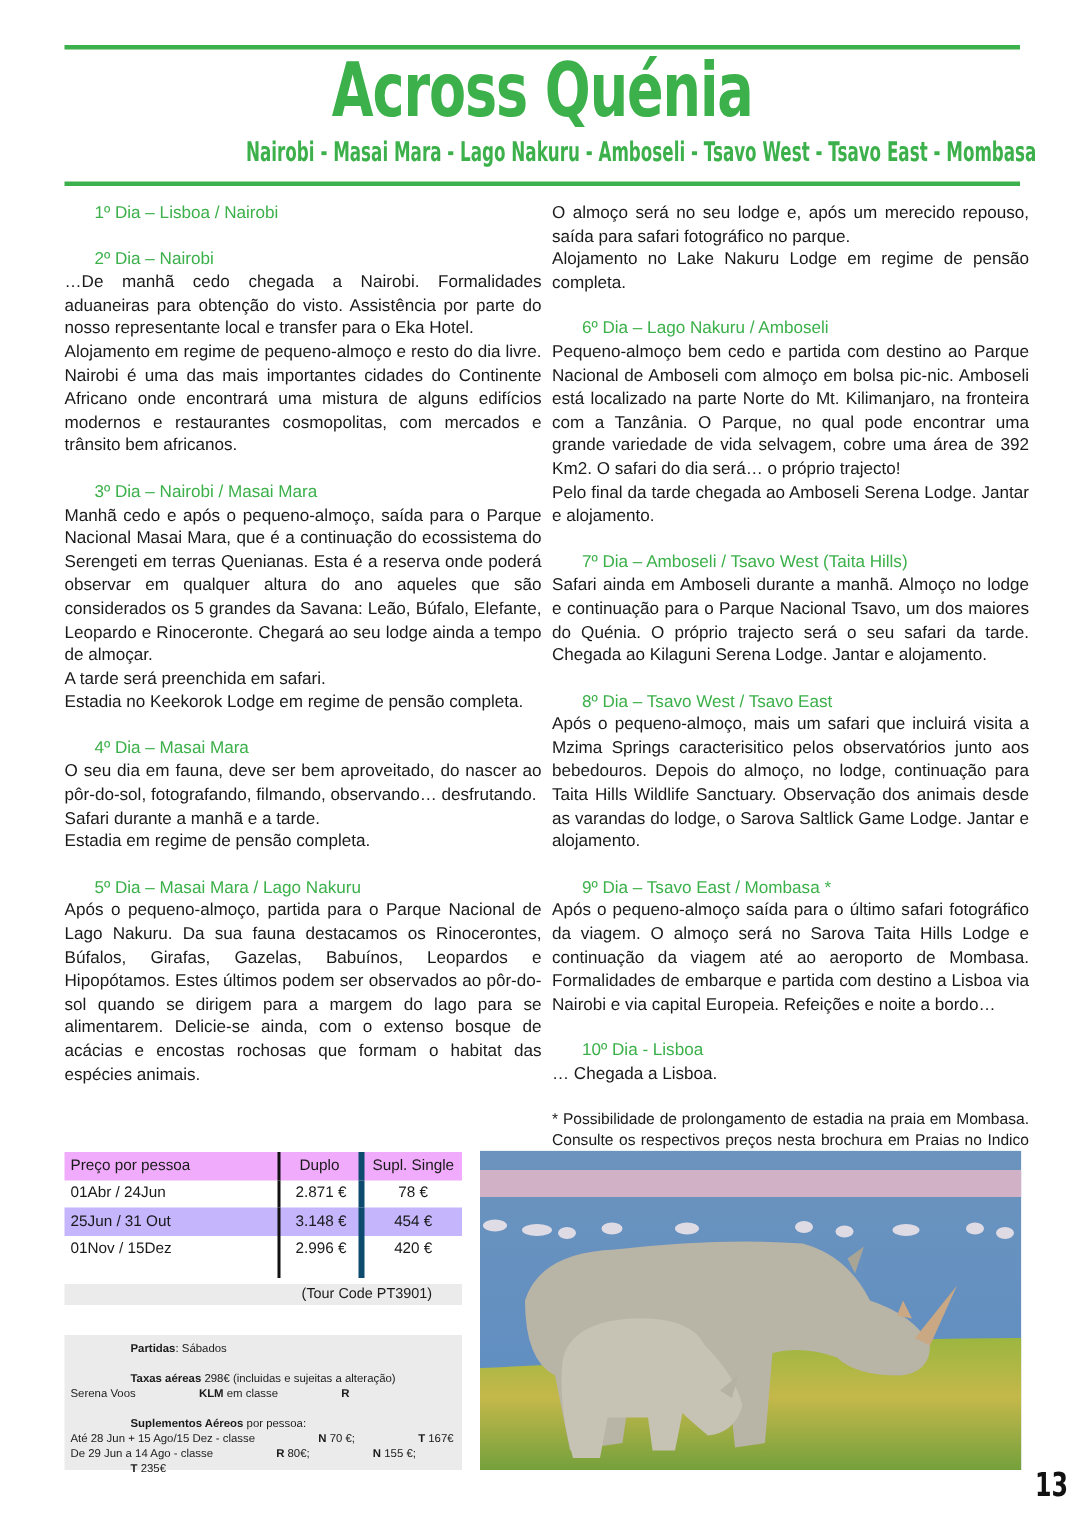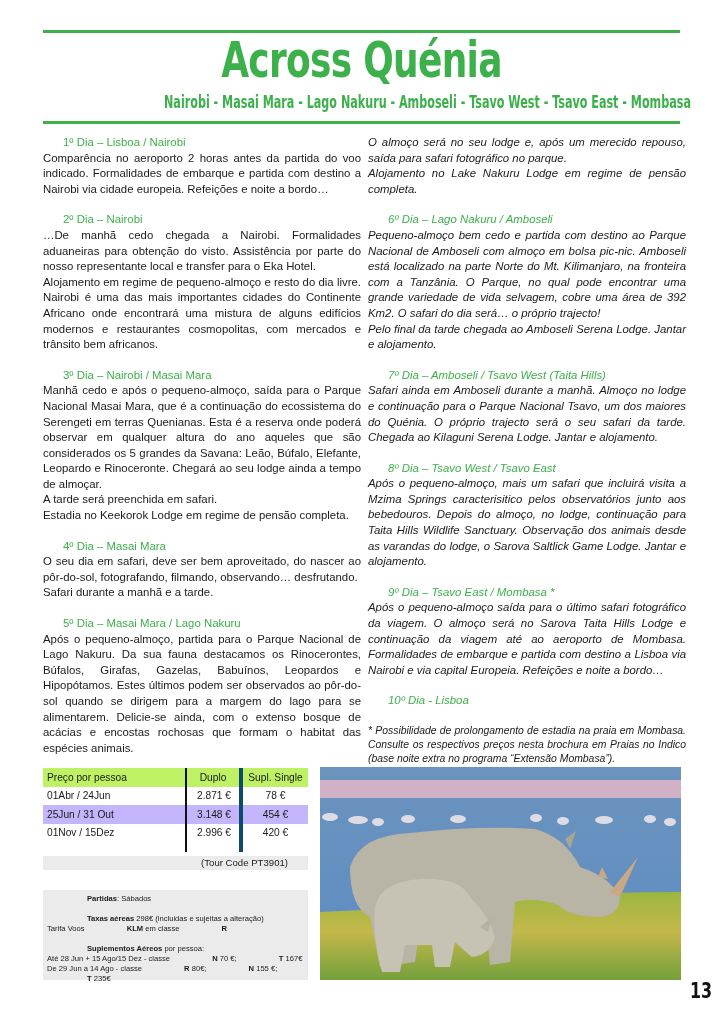--- a/index.html
+++ b/index.html
@@ -20,30 +20,30 @@
     .subtitle {
       position: absolute; left: 43px; width: 637px; top: 90px;
       text-align: center; color: #3cb04a;
       font-family: "DejaVu Sans", sans-serif; font-weight: bold;
       font-size: 18px; line-height: 24px;
       transform: scaleX(0.62); transform-origin: center; white-space: nowrap;
     }
 
     .col { position: absolute; top: 135px; width: 318px; font-size: 11.4px; line-height: 15.6px; text-align: justify; }
     .col.left { left: 43px; }
-    .col.right { left: 368px; font-style: italic; }
+    .col.right { left: 368px; }
 
     .day { margin-bottom: 15px; }
     .day-title { color: #3cb04a; text-align: left; margin-left: 20px; }
     .day-text p { margin: 0; }
     .note { font-size: 10.4px; line-height: 14px; margin-top: 2px; }
 
     .price-table { position: absolute; left: 43px; top: 768px; width: 265px; border-collapse: collapse; font-size: 10.2px; }
     .price-table td, .price-table th { height: 18.5px; padding: 0 4px; font-weight: normal; }
-    .price-table th { background: #bef264; }
+    .price-table th { background: #f0abfc; }
     .price-table tr.alt td { background: #c4b5fd; }
     .price-table .c1 { width: 143px; text-align: left; }
     .price-table .c2 { width: 55px; text-align: right; padding-right: 8px; border-left: 2px solid #111; border-right: 4px solid #0c4a6e; }
     .price-table .c3 { text-align: center; }
     .price-table tr.spacer td { height: 10px; background: transparent; }
 
     .tour-code { position: absolute; left: 43px; top: 856px; width: 265px; height: 14px; background: #ebebeb; font-size: 9.6px; line-height: 14px; text-align: right; padding-right: 20px; }
 
     .info-box { position: absolute; left: 43px; top: 890px; width: 265px; height: 90px; background: #ebebeb; font-size: 7.6px; line-height: 10px; padding: 4px 4px; }
     .info-box .gap { height: 10px; }
@@ -61,44 +61,42 @@
 <body>
 
 <div class="rule top"></div>
 <div class="title">Across Quénia</div>
 <div class="subtitle">Nairobi - Masai Mara - Lago Nakuru - Amboseli - Tsavo West - Tsavo East - Mombasa</div>
 <div class="rule bottom"></div>
 
 <div class="col left">
   <div class="day">
     <div class="day-title">1º Dia – Lisboa / Nairobi</div>
-    <div class="day-text">
-        <p>Comparência no aeroporto 2 horas antes da partida do voo indicado. Formalidades de embarque e partida com destino a Nairobi via cidade europeia. Refeições e noite a bordo…</p>
-      </div>
   </div>
   <div class="day">
     <div class="day-title">2º Dia – Nairobi</div>
     <div class="day-text">
       <p>…De manhã cedo chegada a Nairobi. Formalidades aduaneiras para obtenção do visto. Assistência por parte do nosso representante local e transfer para o Eka Hotel.</p>
       <p>Alojamento em regime de pequeno-almoço e resto do dia livre. Nairobi é uma das mais importantes cidades do Continente Africano onde encontrará uma mistura de alguns edifícios modernos e restaurantes cosmopolitas, com mercados e trânsito bem africanos.</p>
     </div>
   </div>
   <div class="day">
     <div class="day-title">3º Dia – Nairobi / Masai Mara</div>
     <div class="day-text">
       <p>Manhã cedo e após o pequeno-almoço, saída para o Parque Nacional Masai Mara, que é a continuação do ecossistema do Serengeti em terras Quenianas. Esta é a reserva onde poderá observar em qualquer altura do ano aqueles que são considerados os 5 grandes da Savana: Leão, Búfalo, Elefante, Leopardo e Rinoceronte. Chegará ao seu lodge ainda a tempo de almoçar.</p>
       <p>A tarde será preenchida em safari.</p>
       <p>Estadia no Keekorok Lodge em regime de pensão completa.</p>
     </div>
   </div>
   <div class="day">
     <div class="day-title">4º Dia – Masai Mara</div>
     <div class="day-text">
-      <p>O seu dia em safari, deve ser bem aproveitado, do nascer ao pôr-do-sol, fotografando, filmando, observando… desfrutando.</p>
+      <p>O seu dia em fauna, deve ser bem aproveitado, do nascer ao pôr-do-sol, fotografando, filmando, observando… desfrutando.</p>
       <p>Safari durante a manhã e a tarde.</p>
+      <p>Estadia em regime de pensão completa.</p>
     </div>
   </div>
   <div class="day">
     <div class="day-title">5º Dia – Masai Mara / Lago Nakuru</div>
     <div class="day-text">
         <p>Após o pequeno-almoço, partida para o Parque Nacional de Lago Nakuru. Da sua fauna destacamos os Rinocerontes, Búfalos, Girafas, Gazelas, Babuínos, Leopardos e Hipopótamos. Estes últimos podem ser observados ao pôr-do-sol quando se dirigem para a margem do lago para se alimentarem. Delicie-se ainda, com o extenso bosque de acácias e encostas rochosas que formam o habitat das espécies animais.</p>
       </div>
   </div>
 </div>
 
@@ -129,20 +127,23 @@
       </div>
   </div>
   <div class="day">
     <div class="day-title">9º Dia – Tsavo East / Mombasa *</div>
     <div class="day-text">
         <p>Após o pequeno-almoço saída para o último safari fotográfico da viagem. O almoço será no Sarova Taita Hills Lodge e continuação da viagem até ao aeroporto de Mombasa. Formalidades de embarque e partida com destino a Lisboa via Nairobi e via capital Europeia. Refeições e noite a bordo…</p>
       </div>
   </div>
   <div class="day">
     <div class="day-title">10º Dia - Lisboa</div>
+    <div class="day-text">
+        <p>… Chegada a Lisboa.</p>
+      </div>
   </div>
   <p class="note">* Possibilidade de prolongamento de estadia na praia em Mombasa. Consulte os respectivos preços nesta brochura em Praias no Indico (base noite extra no programa “Extensão Mombasa”).</p>
 </div>
 
 <table class="price-table">
   <tbody>
       <tr>
     <th class="c1">Preço por pessoa</th>
     <th class="c2" style="text-align:center;padding-right:4px;">Duplo</th>
     <th class="c3">Supl. Single</th>
@@ -169,21 +170,21 @@
   </tr>
 </tbody>
   </table>
 
 <div class="tour-code">(Tour Code PT3901)</div>
 
 <div class="info-box">
   <div><b>Partidas</b><span>: Sábados</span></div>
   <div class="gap"></div>
   <div><b>Taxas aéreas</b><span> 298€ (incluidas e sujeitas a alteração)</span></div>
-  <div><span>Tarifa Voos </span><b>KLM</b><span> em classe </span><b>R</b></div>
+  <div><span>Serena Voos </span><b>KLM</b><span> em classe </span><b>R</b></div>
   <div class="gap"></div>
   <div><b>Suplementos Aéreos</b><span> por pessoa:</span></div>
   <div><span>Até 28 Jun + 15 Ago/15 Dez - classe </span><b>N</b><span> 70 €; </span><b>T</b><span> 167€</span></div>
   <div><span>De 29 Jun a 14 Ago  - classe </span><b>R</b><span> 80€; </span><b>N</b><span> 155 €; </span><b>T</b><span> 235€</span></div>
 </div>
 
 <div class="photo">
   <svg width="361" height="213" viewBox="0 0 361 213">
     <defs>
       <linearGradient id="water" x1="0" y1="0" x2="0" y2="1">

